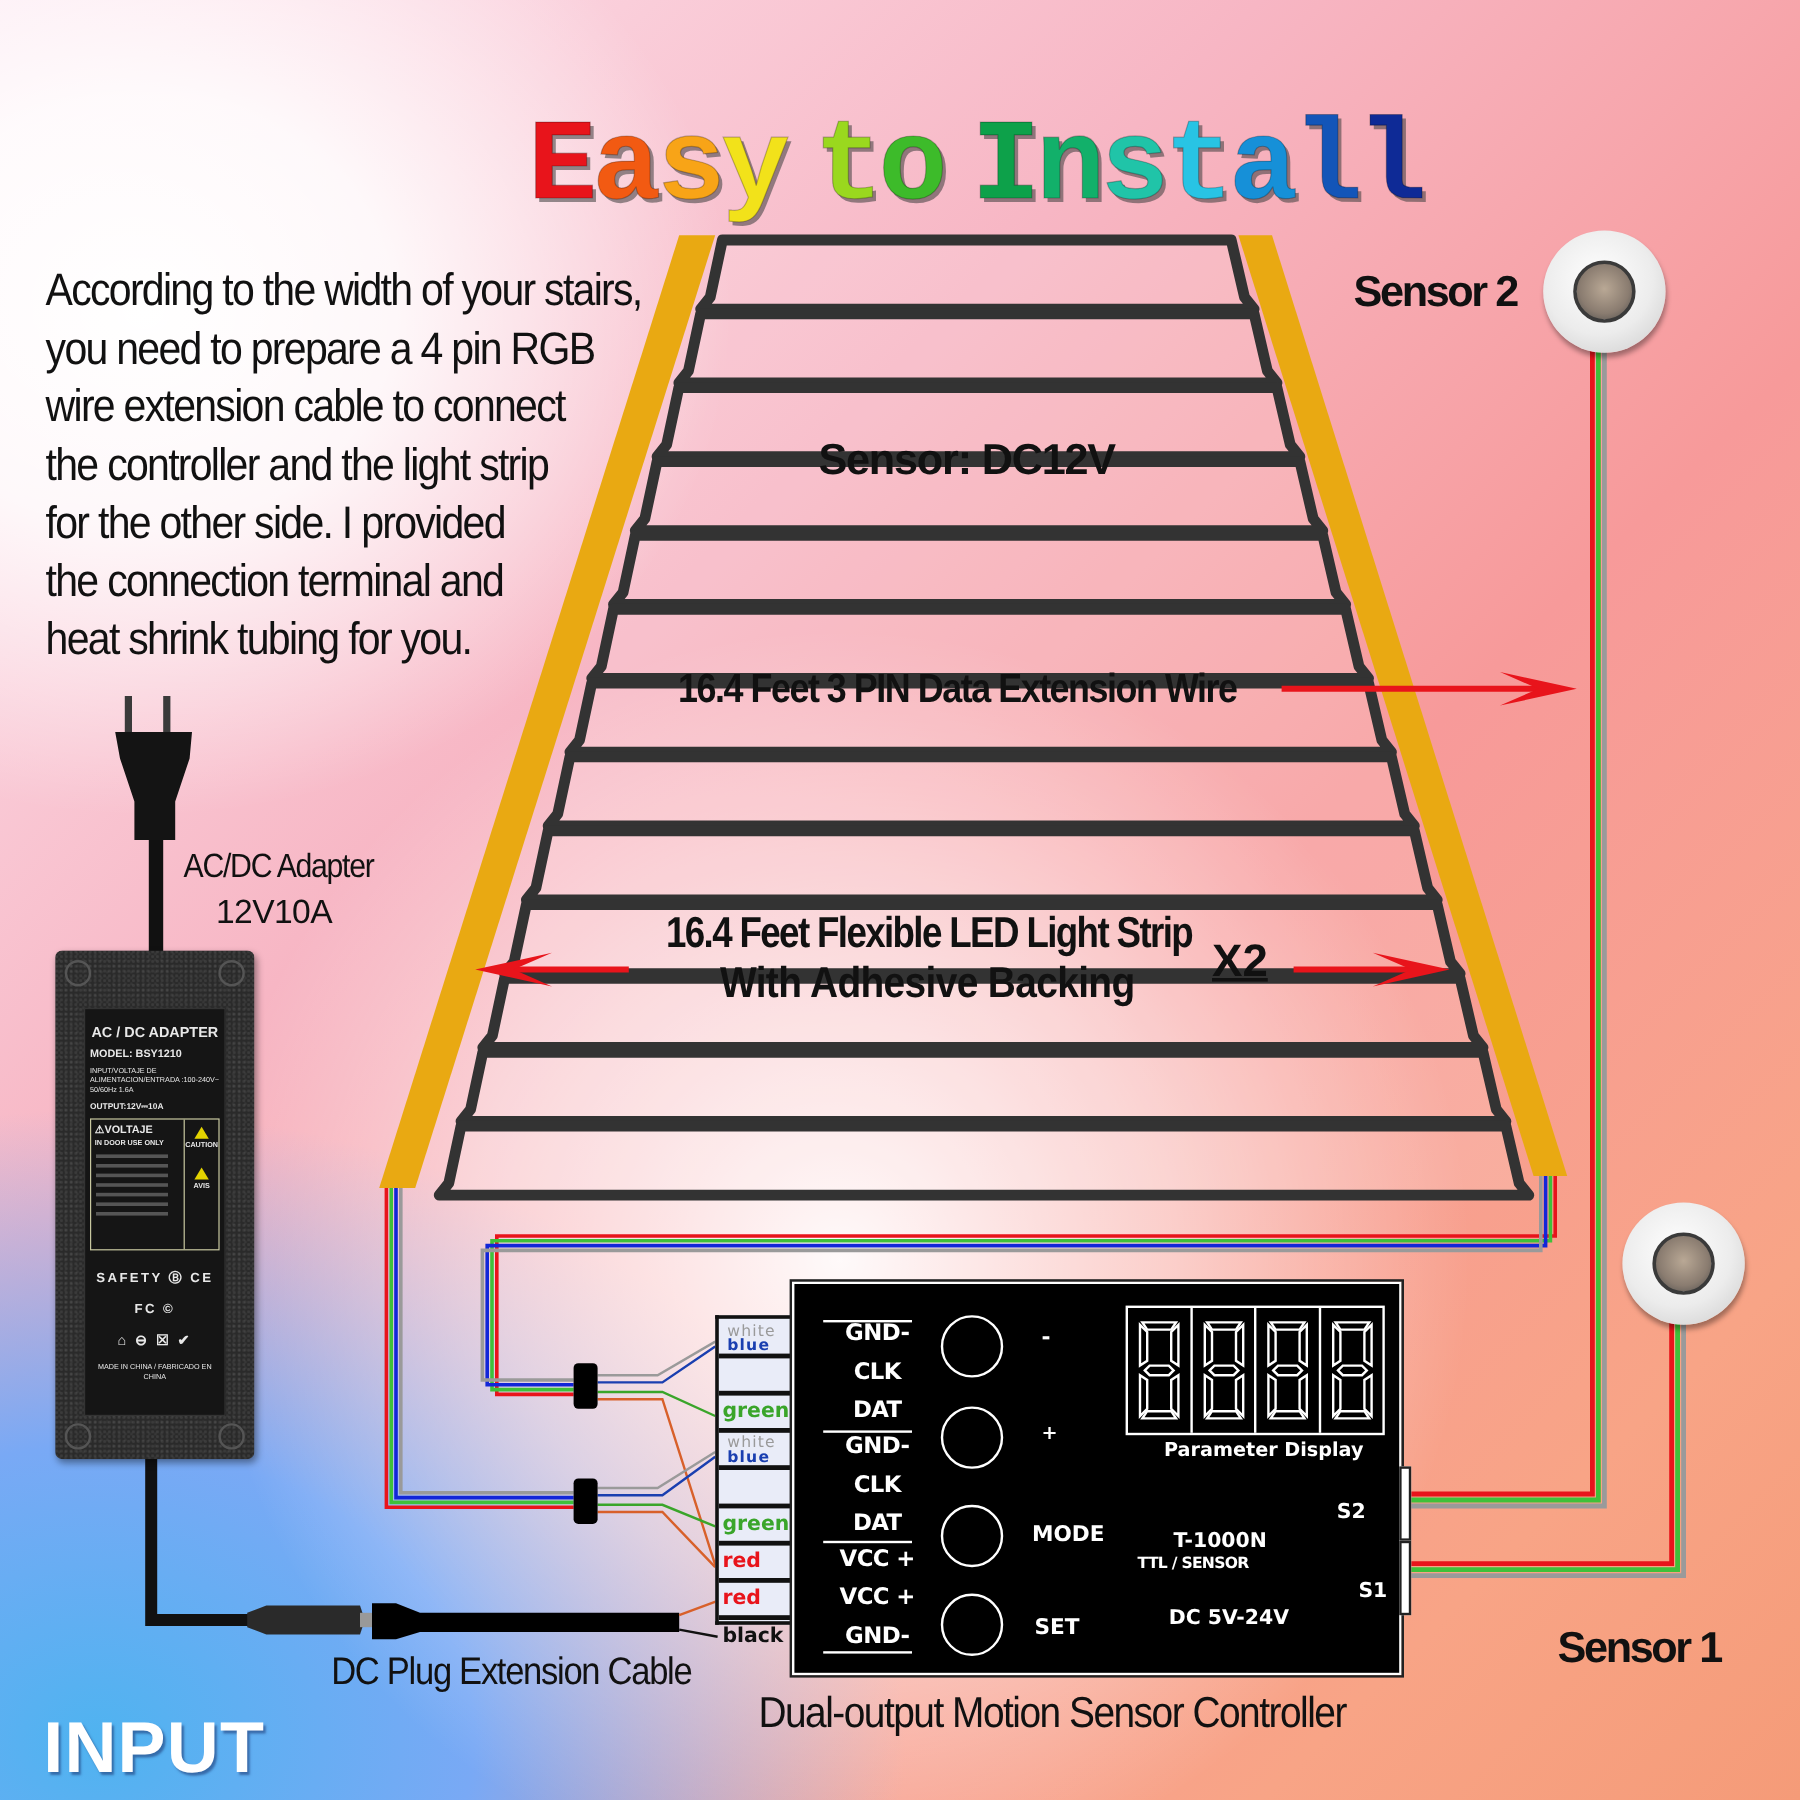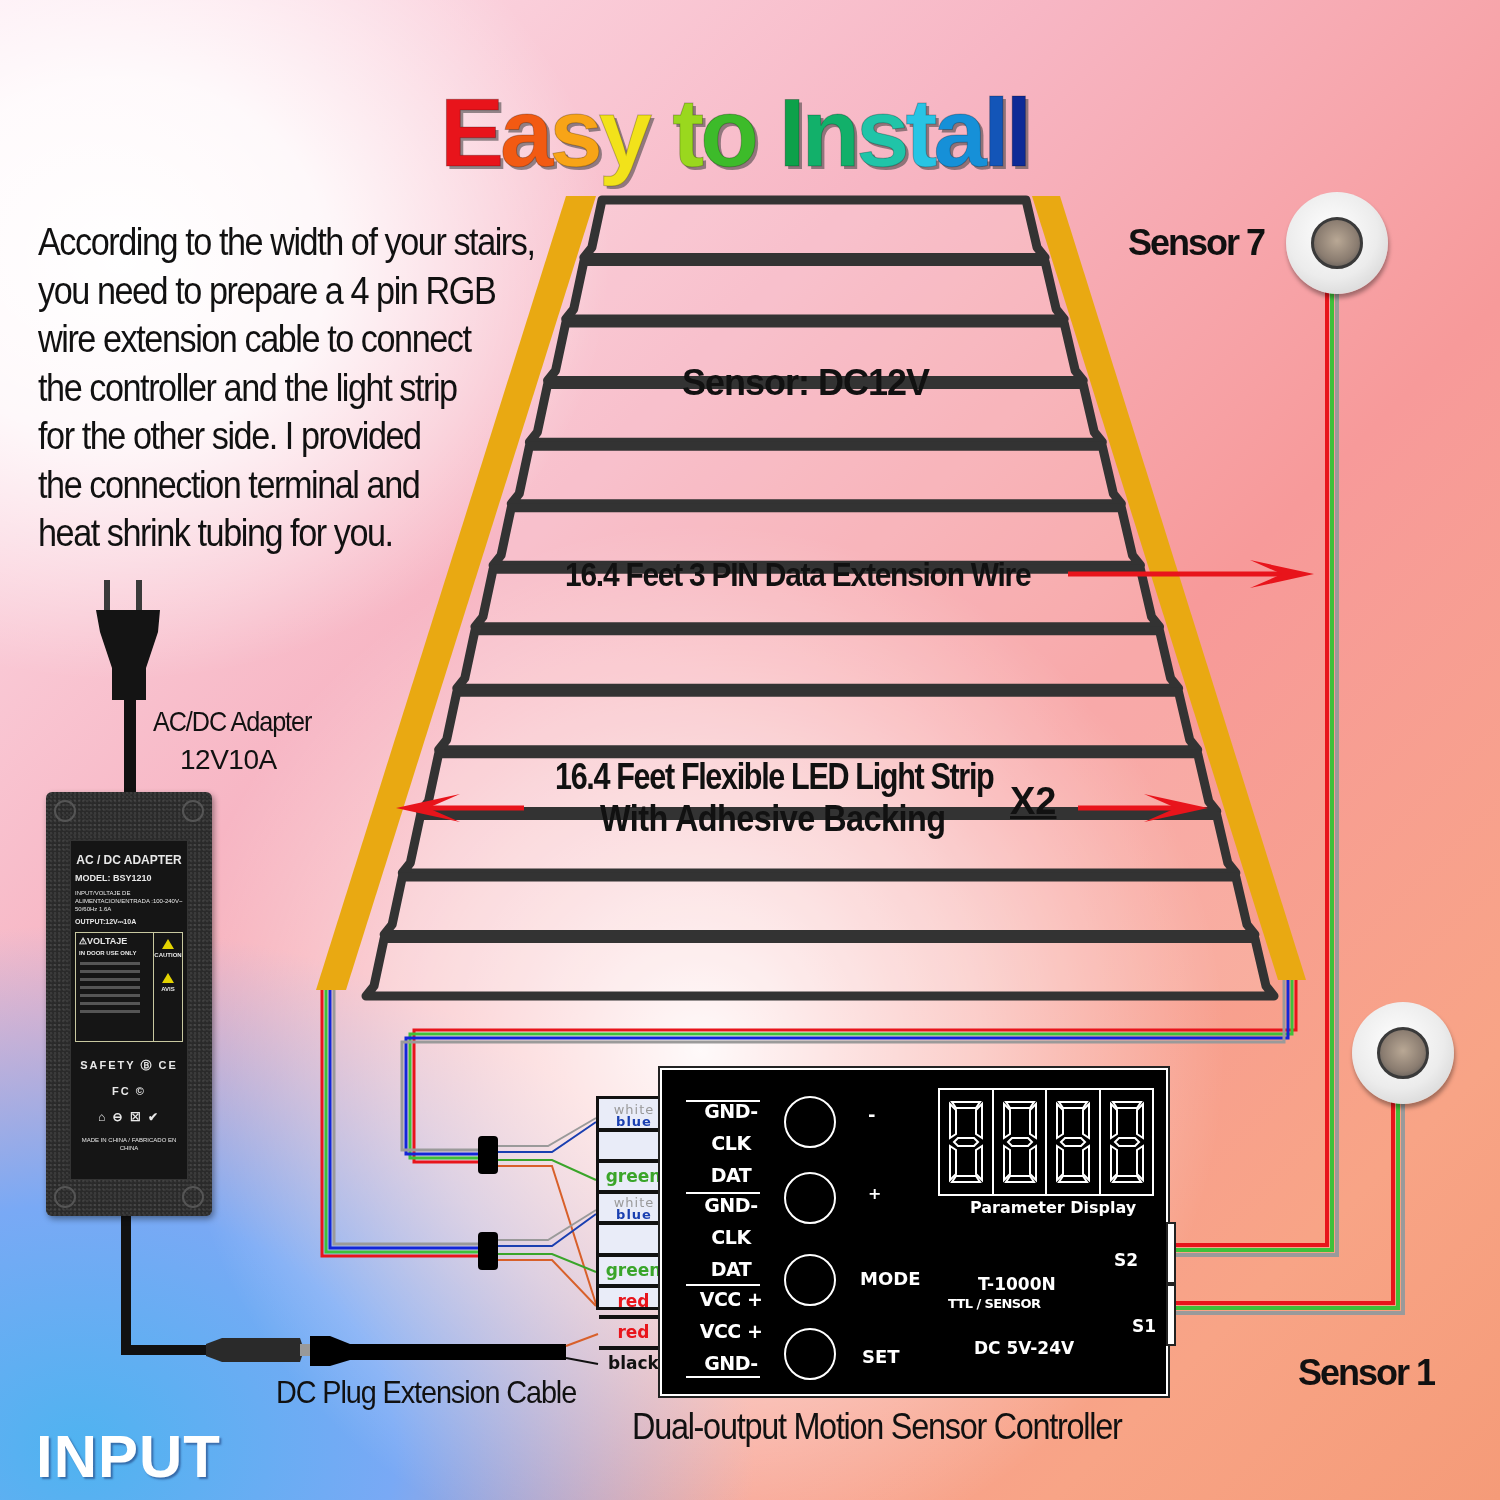--- a/index.html
+++ b/index.html
@@ -14,21 +14,21 @@
   }
   .abs { position: absolute; }
   svg.diagram { position: absolute; left: 0; top: 0; width: 1500px; height: 1500px; }
 
   
   .title {
     left: 440px; top: 78px; width: 640px; height: 110px;
     font-family: "Liberation Sans", sans-serif; font-weight: 700; font-size: 96px;
     letter-spacing: -4px; white-space: nowrap; line-height: 110px;
   }
-  .title span { text-shadow: 3px 3px 0 rgba(60,60,60,0.55); -webkit-text-stroke: 1px rgba(0,0,0,0.25); }
+  .title span { text-shadow: 3px 3px 0 rgba(60,60,60,0.55); font-family: Liberation Mono, monospace; -webkit-text-stroke: 1px rgba(0,0,0,0.25); }
 
   
   .intro {
     left: 38px; top: 218px; width: 520px;
     font-family: "Liberation Sans", sans-serif; font-size: 38px; line-height: 48.5px;
     color: #111; letter-spacing: -1.6px; transform: scaleX(0.9); transform-origin: left top;
     width: 580px;
   }
   .intro div { white-space: nowrap; }
 
@@ -86,22 +86,22 @@
   .btn-lbl { position: absolute; color: #fff; font-size: 18px; font-weight: 700; font-family: "DejaVu Sans", sans-serif; }
   .seg-wrap { position: absolute; left: 276px; top: 18px; width: 216px; height: 108px; border: 2px solid #fff; box-sizing: border-box; display: flex; }
   .digit { flex: 1; border-right: 2px solid #fff; position: relative; }
   .digit:last-child { border-right: none; }
   .ctrl-txt { position: absolute; color: #fff; font-family: "DejaVu Sans", sans-serif; font-weight: 700; white-space: nowrap; }
 
   .port { position: absolute; left: 1166px; width: 10px; height: 62px; background: #fff; border: 2px solid #222; box-sizing: border-box; }
 
   
   .terminal {
-    left: 596px; top: 1096px; width: 66px; height: 214px; box-sizing: border-box;
-    background: #e9ecf8; border: 3px solid #111; border-right: none; text-align: center;
+    left: 596px; top: 1096px; width: 66px; height: 258px; box-sizing: border-box;
+    background: #e9ecf8; border: 3px solid #111; border-right: none;
   }
   .t-cell { position: absolute; left: 0; width: 63px; font-weight: 700; font-family: "DejaVu Sans", sans-serif; }
   .t-sep { position: absolute; left: 0; width: 63px; height: 4px; background: #111; }
 
   
   .sensor {
     width: 102px; height: 102px; border-radius: 50%;
     background: radial-gradient(circle at 45% 40%, #ffffff 0%, #ececec 55%, #c9c9c9 100%);
     box-shadow: 1px 4px 4px rgba(0,0,0,0.35);
   }
@@ -217,21 +217,21 @@
   <div>the connection terminal and</div>
   <div>heat shrink tubing for you.</div>
 </div>
 
 <div class="abs label voltage">Sensor: DC12V</div>
 <div class="abs label wire-label">16.4 Feet 3 PIN Data Extension Wire</div>
 <div class="abs label strip-l1">16.4 Feet Flexible LED Light Strip</div>
 <div class="abs label strip-l2">With Adhesive Backing</div>
 <div class="abs label x2">X2</div>
 
-<div class="abs label sensor2">Sensor 7</div>
+<div class="abs label sensor2">Sensor 2</div>
 <div class="abs sensor" style="left:1286px;top:192px;">
     <div class="lens"></div>
   </div>
 <div class="abs sensor" style="left:1352px;top:1002px;">
     <div class="lens"></div>
   </div>
 <div class="abs label sensor1">Sensor 1</div>
 
 <div class="abs label adapter-l1">AC/DC Adapter</div>
 <div class="abs label adapter-l2">12V10A</div>

